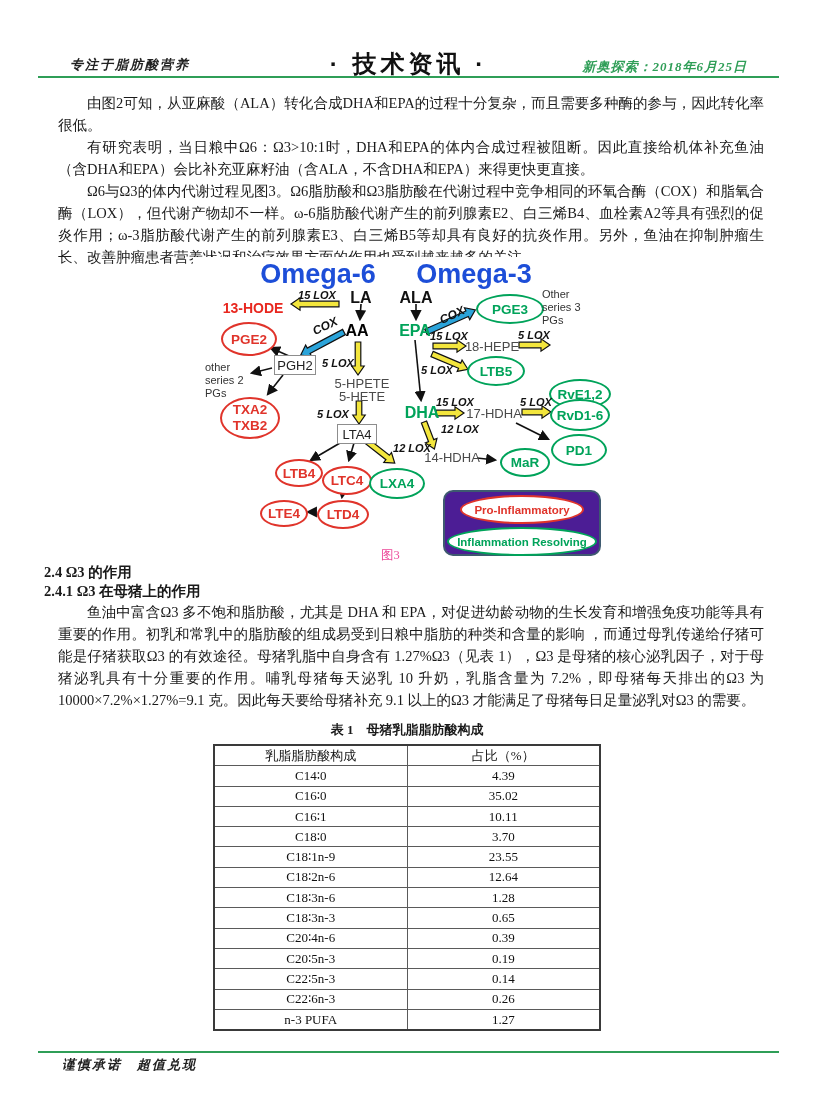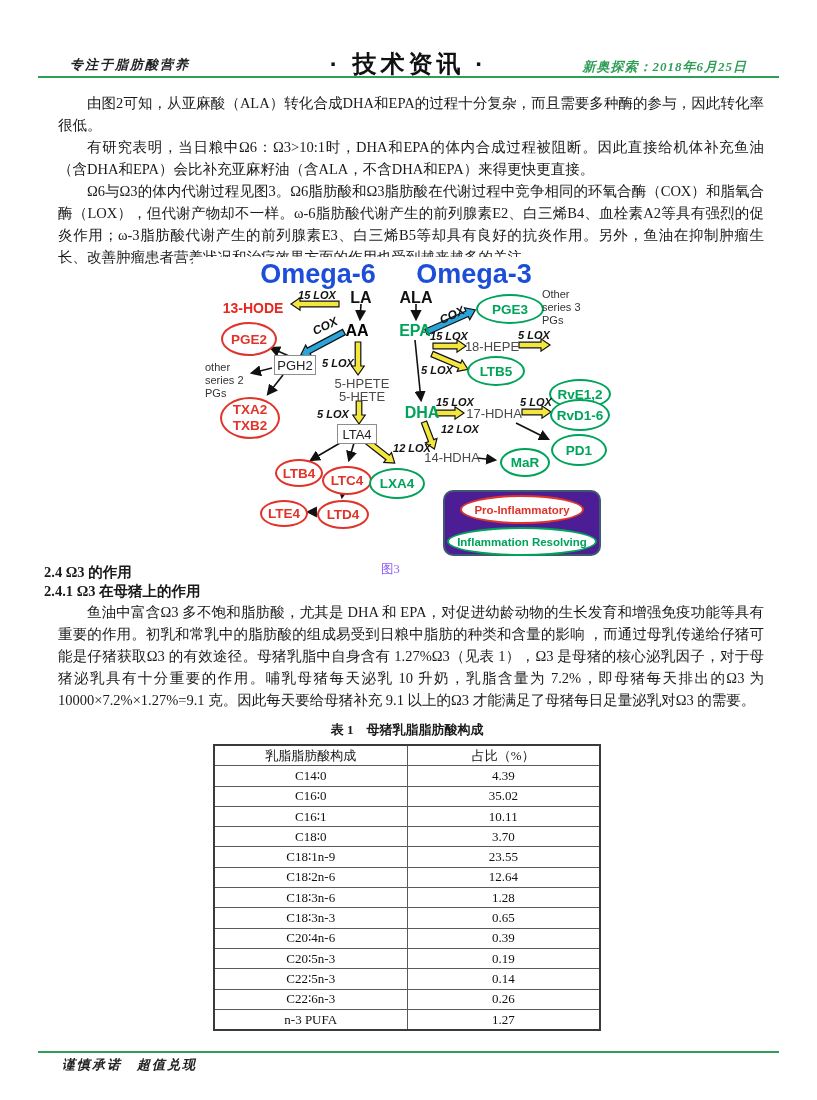--- a/index.html
+++ b/index.html
@@ -34,21 +34,21 @@
   .oval{position:absolute;z-index:2;border-radius:50%;display:flex;align-items:center;justify-content:center;
         font:bold 13.5px "Liberation Sans","DejaVu Sans",sans-serif;background:#fff;text-align:center;}
   .oval.red{border:2.2px solid #e0342b;color:#e0342b;}
   .oval.green{border:2.2px solid #00a35a;color:#00a35a;}
   .fbox{position:absolute;z-index:2;border:1.5px solid #8d8d8d;background:#fff;display:flex;
         align-items:center;justify-content:center;font:13px "Liberation Sans",sans-serif;color:#222;}
   .smallnote{position:absolute;z-index:2;font:11px/13px "Liberation Sans",sans-serif;color:#333;text-align:left;}
   .legend{position:absolute;z-index:2;left:250px;top:233px;width:154px;height:62px;
           border:2px solid #3e5a70;border-radius:10px;background:#4c1d95;}
   .legend .oval{position:static;margin:3px auto 2px auto;font-size:11.5px;}
-  .fig-caption{position:absolute;z-index:2;left:188px;top:304px;font:12.5px "Liberation Serif",serif;color:#8b5cf6;}
+  .fig-caption{position:absolute;z-index:2;left:188px;top:290px;font:12.5px "Liberation Serif",serif;color:#ec4899;}
   
   .tbl-title{position:absolute;left:213px;top:721px;width:388px;text-align:center;
              font:bold 13px "Liberation Serif",serif;color:#1a1a1a;}
   table.data{position:absolute;left:213px;top:744px;width:388px;border-collapse:collapse;
              border:2px solid #3a3a3a;table-layout:fixed;}
   table.data td,table.data th{border:1px solid #5a5a5a;height:19.3px;text-align:center;
              font:13px "Liberation Serif",serif;font-weight:normal;color:#111;padding:0;}
   
   .footer-slogan{position:absolute;left:62px;top:1056px;font:bold italic 13px "Liberation Serif",serif;
                  letter-spacing:2px;color:#222;}

